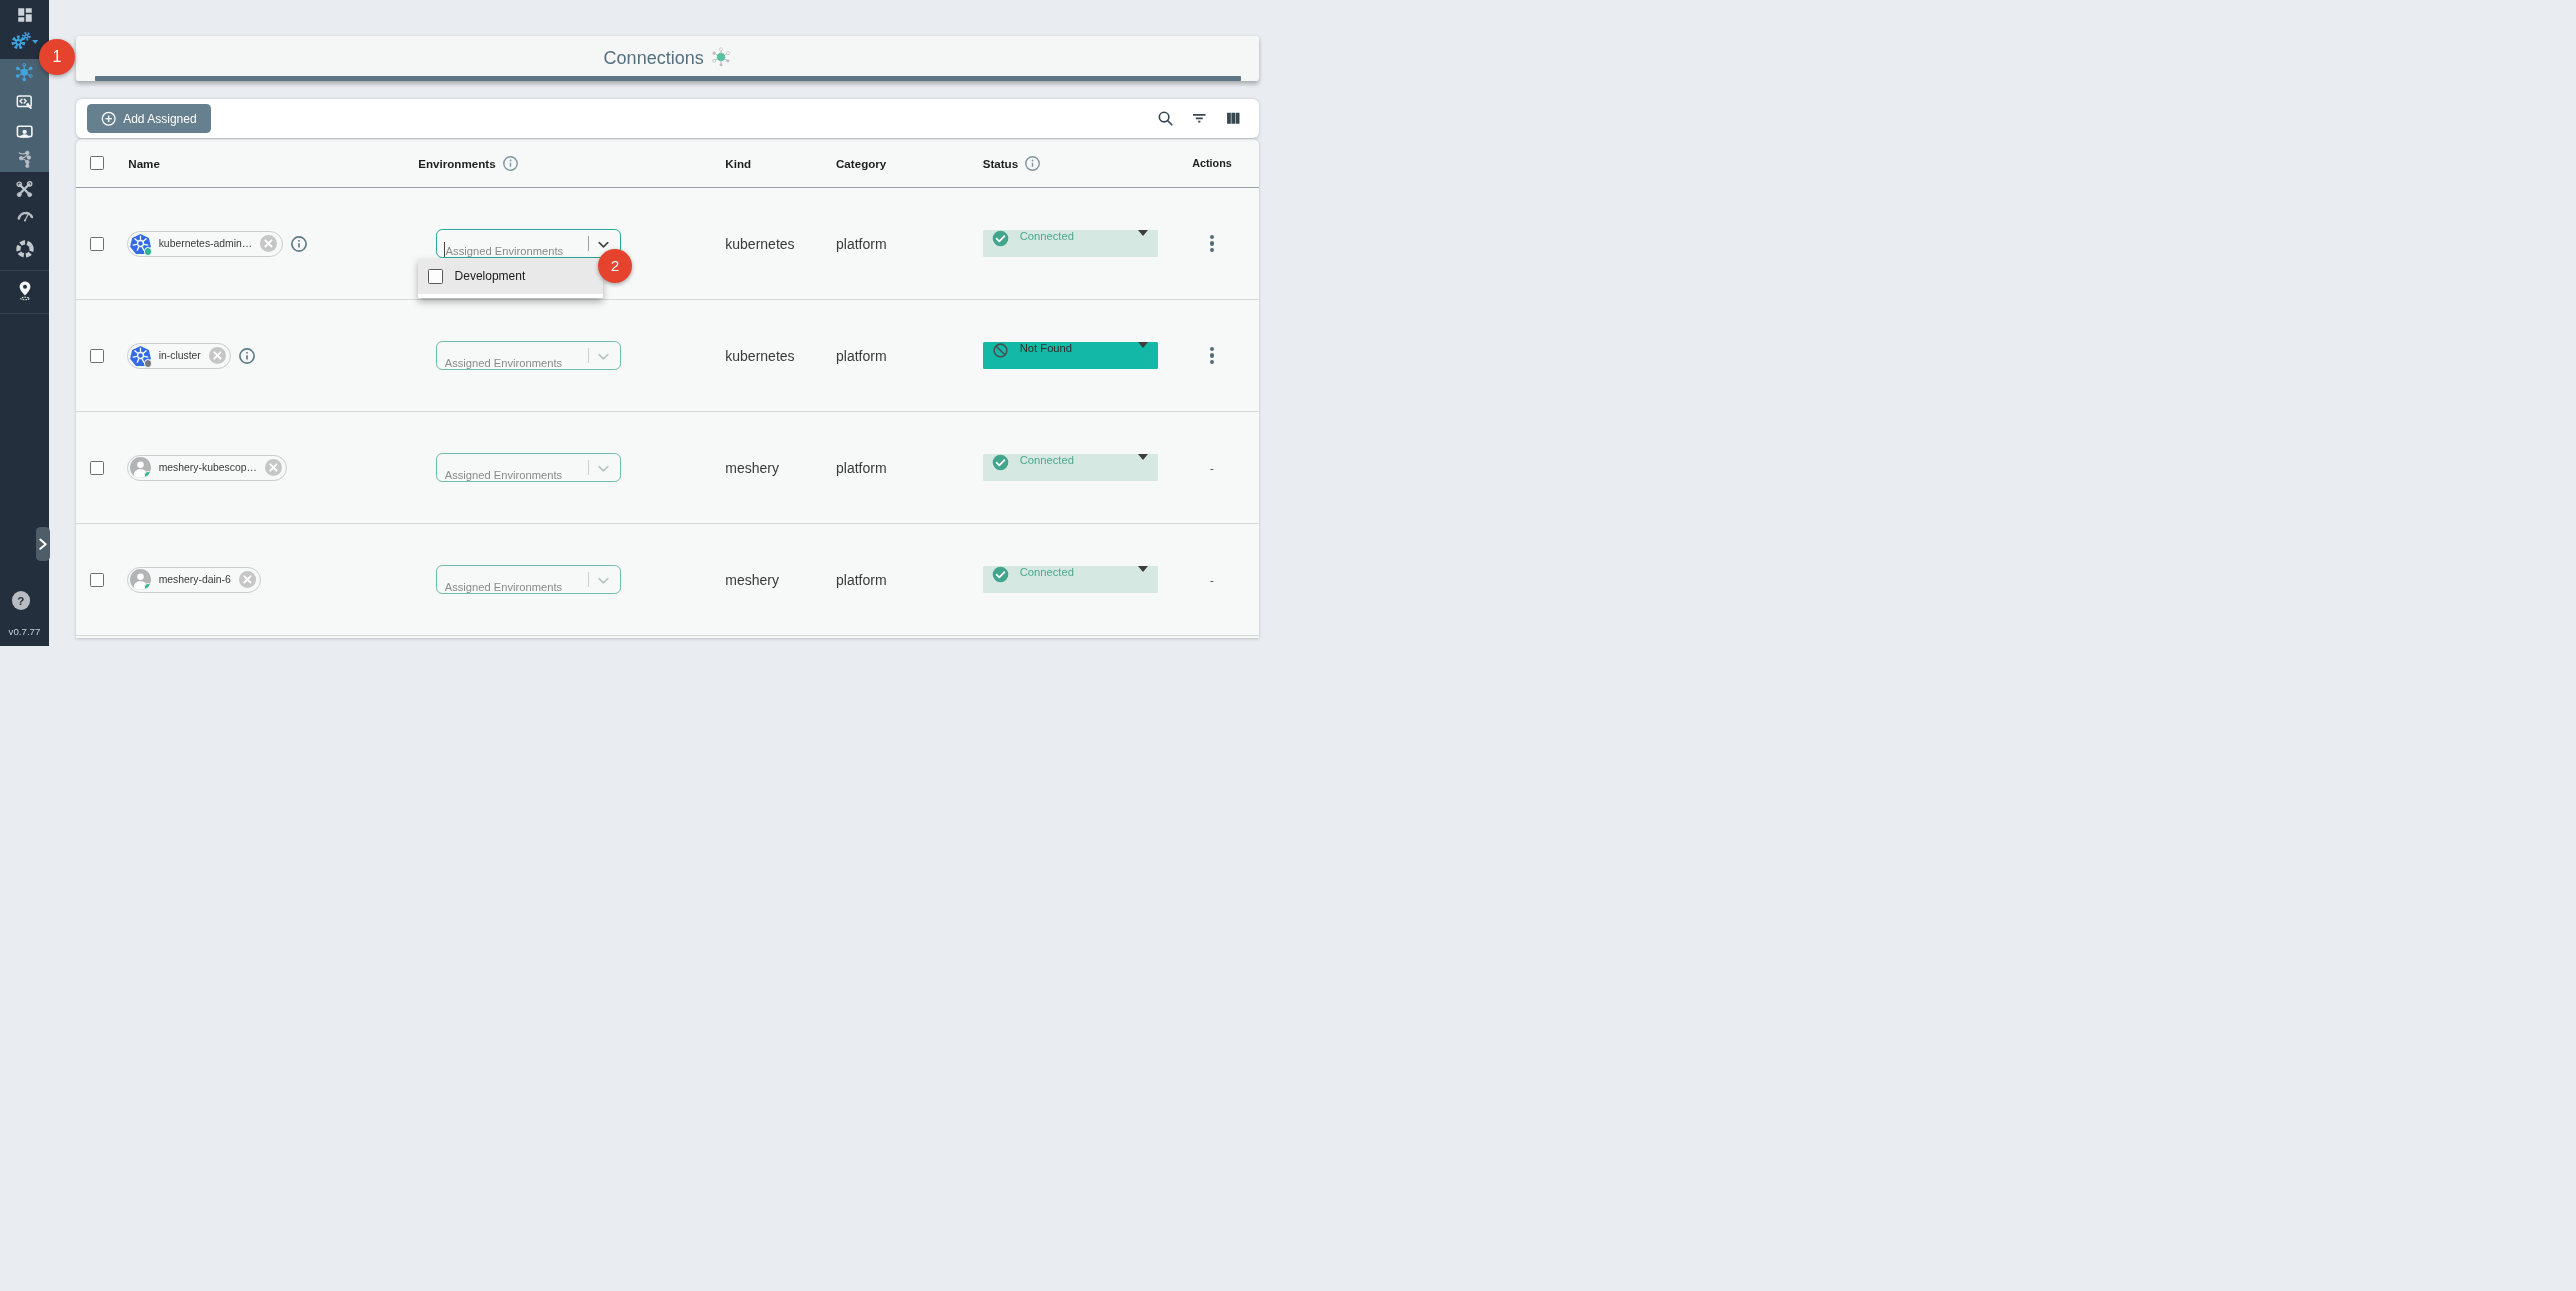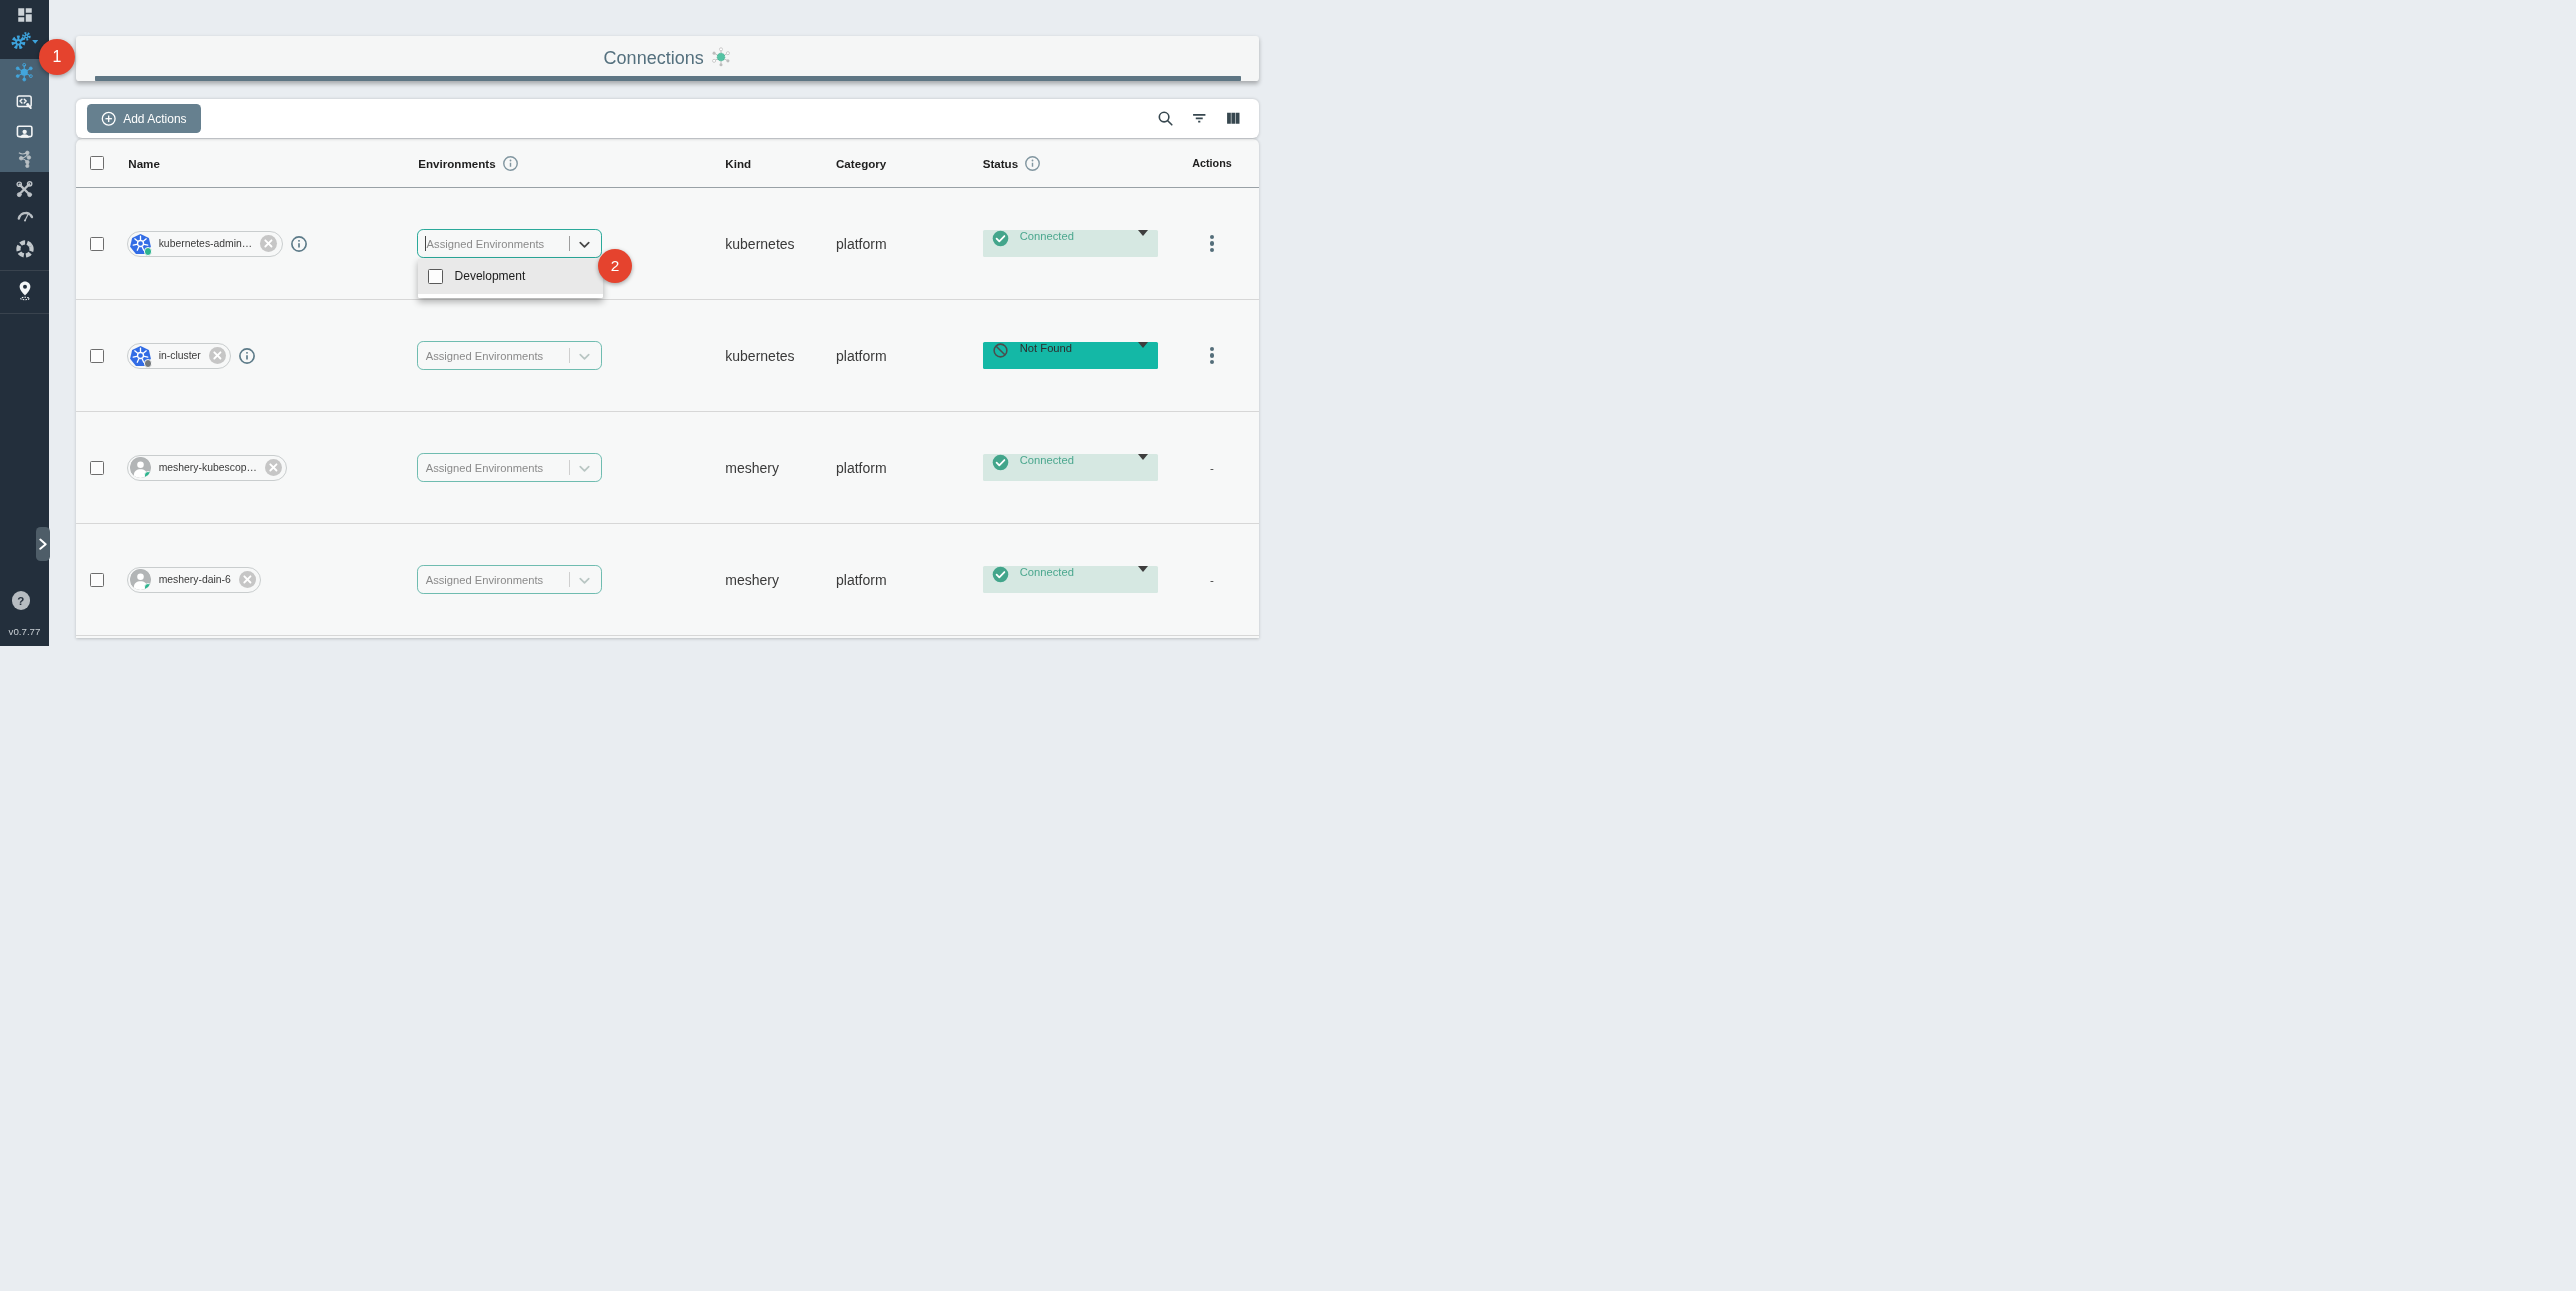--- a/index.html
+++ b/index.html
@@ -66,22 +66,22 @@
   .avatar svg{display:block}
   .dot{position:absolute;right:-1.5px;bottom:-1.5px;width:8.5px;height:8.5px;border-radius:50%;border:1.5px solid #f7f8f8}
   .dot.green{background:#2db48e}
   .dot.gray{background:#74797c}
   .chip-label{margin:0 7.7px;font-size:10.4px;color:#3b3b3b;white-space:nowrap}
   .chip-close{width:17px;height:17px;border-radius:50%;background:#c6c6c6;display:flex;align-items:center;
     justify-content:center;cursor:pointer;flex:0 0 auto}
   .info-ic{width:18px;height:18px;cursor:pointer;flex:0 0 auto}
 
   
-  .envfield{margin-left:8px;width:185px;height:29px;border:1.2px solid #6fbcb0;border-radius:6.2px;
-    display:flex;align-items:center;position:relative;cursor:pointer;background:transparent}
+  .envfield{margin-left:27px;width:185px;height:29px;border:1.2px solid #6fbcb0;border-radius:6.2px;
+    display:flex;align-items:flex-end;position:relative;cursor:pointer;background:transparent}
   .envfield.focused{border:1.5px solid #2aa99a}
   .caret-bar{display:none;width:0.8px;height:14.7px;background:#444;margin-left:7px}
   .envfield.focused .caret-bar{display:block}
   .ph{margin-left:7.7px;font-size:11.2px;color:#8a8a8a;white-space:nowrap}
   .envfield.focused .ph{margin-left:0.8px}
   .vdiv{position:absolute;right:31px;top:6.2px;bottom:6.2px;width:1.2px;background:#cfcfcf}
   .envfield.focused .vdiv{background:#9e9e9e}
   .chev{position:absolute;right:7.7px;top:6.2px;color:#b9c6c3}
   .envfield.focused .chev{color:#474747}
 
@@ -266,21 +266,21 @@
 
 <div class="toolbar">
   <button class="add-btn">
     <span style="display:flex">
       <svg width="15.4" height="15.4" viewBox="0 0 20 20" fill="none" stroke="#fff" stroke-width="1.7">
         <circle cx="10" cy="10" r="8.3"></circle>
           <line x1="10" y1="5.8" x2="10" y2="14.2"></line>
           <line x1="5.8" y1="10" x2="14.2" y2="10"></line>
       </svg>
     </span>
-    <span>Add Actions</span>
+    <span>Add Assigned</span>
   </button>
   <div class="tb-icons">
     <div class="tb-ic">
       <svg width="18.5" height="18.5" viewBox="0 0 24 24" fill="none" stroke="currentColor" stroke-width="2.1">
         <circle cx="10.5" cy="10.5" r="6.2"></circle>
           <line x1="15.2" y1="15.2" x2="20.5" y2="20.5" stroke-linecap="round"></line>
       </svg>
     </div>
     <div class="tb-ic">
       <svg width="18.5" height="18.5" viewBox="0 0 24 24" fill="currentColor">

